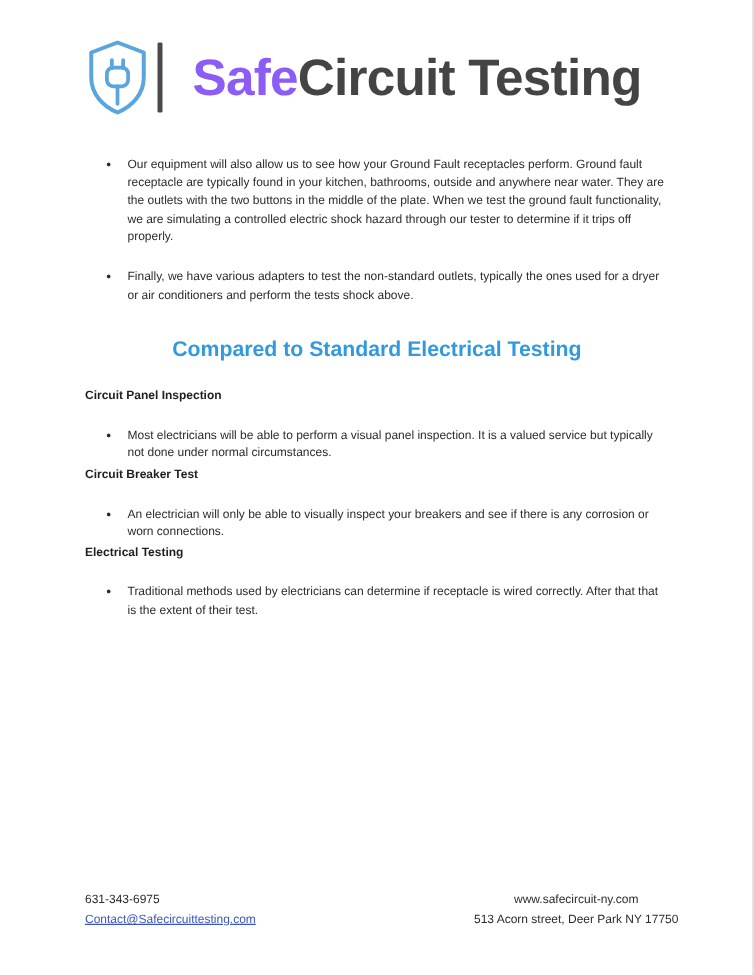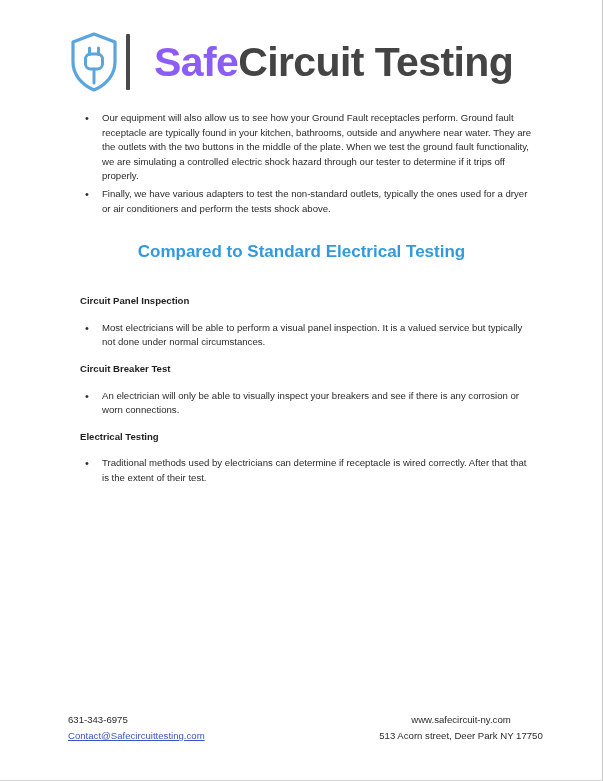--- a/index.html
+++ b/index.html
@@ -64,21 +64,21 @@
     top: 108px;
     width: 603px;
   }
   .bullet-list {
     margin: 0;
     padding: 0;
     list-style: none;
   }
   .bullet-item {
     position: relative;
-    margin: 3px 0 2px 0;
+    margin: 17px 0 2px 0;
     padding-left: 102px;
     padding-right: 68px;
     font-size: 9.6px;
     line-height: 14.6px;
     color: #2b2b2b;
     text-align: left;
   }
   .bullet-item::before {
     content: "\2022";
     position: absolute;
@@ -86,21 +86,21 @@
     top: 0;
     font-size: 11px;
     line-height: 14.6px;
     color: #2b2b2b;
   }
 
   .section-heading {
     font-size: 9.6px;
     font-weight: bold;
     color: #1f1f1f;
-    margin: 12px;
+    margin: 0;
     padding-left: 68px;
     line-height: 14.6px;
   }
 
   .compare-title {
     text-align: center;
     color: #3399dd;
     font-size: 17px;
     font-weight: bold;
     margin: 0;

